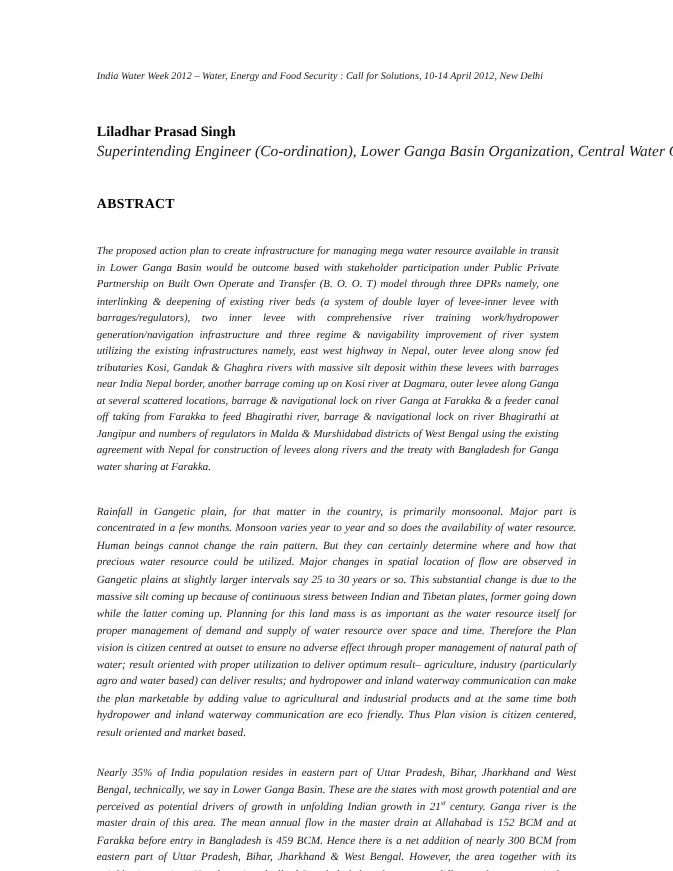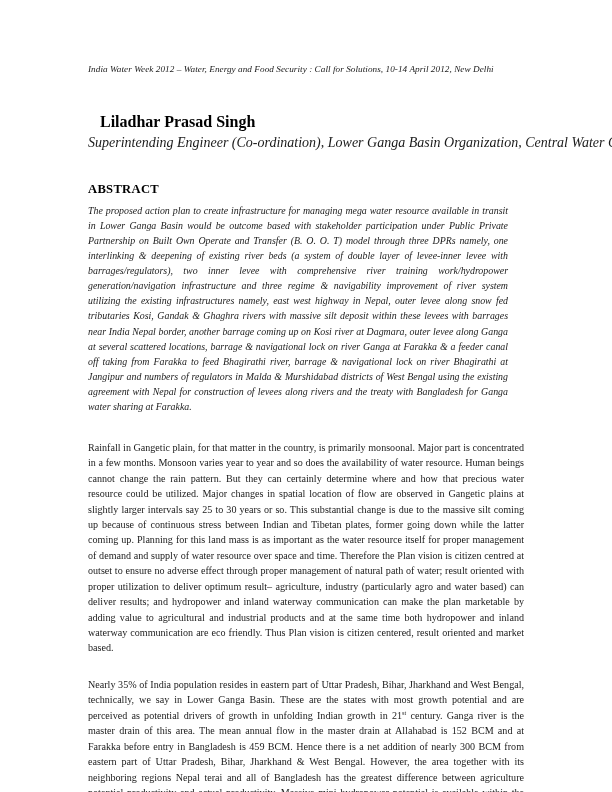--- a/index.html
+++ b/index.html
@@ -35,57 +35,58 @@
   }
   .doc-title {
     font-size: 15.4px;
     font-weight: bold;
     letter-spacing: 0.15px;
     line-height: 1.25;
     margin: 0 0 26px 0;
     color: #000;
   }
   .author-name {
-    font-size: 16px;
+    font-size: 13px;
     font-weight: bold;
     line-height: 1.25;
-    margin: 0 0 2px 12px;
+    margin: 0 0 2px 0;
     color: #000;
   }
   .author-affil {
     font-size: 14px;
     font-style: italic;
     line-height: 1.3;
     margin: 0 0 30px 0;
     color: #1a1a1a;
     white-space: nowrap;
   }
   .section-heading {
     font-size: 12.6px;
     font-weight: bold;
     letter-spacing: 0.3px;
-    margin: 0 0 6px 0;
+    margin: 0 0 28px 0;
     color: #000;
   }
   .abstract-body {
     font-size: 9.9px;
     font-style: italic;
     line-height: 1.52;
     text-align: justify;
     text-justify: inter-word;
     margin: 0 16px 26px 0;
     color: #1a1a1a;
   }
   .body-para {
     font-size: 10.1px;
     line-height: 1.53;
     text-align: justify;
     text-justify: inter-word;
     margin: 0 0 21px 0;
     color: #1a1a1a;
+    font-style: italic;
   }
   .body-para:last-child {
     margin-bottom: 0;
   }
   sup {
     font-size: 0.62em;
     vertical-align: super;
     line-height: 0;
   }
 </style>

